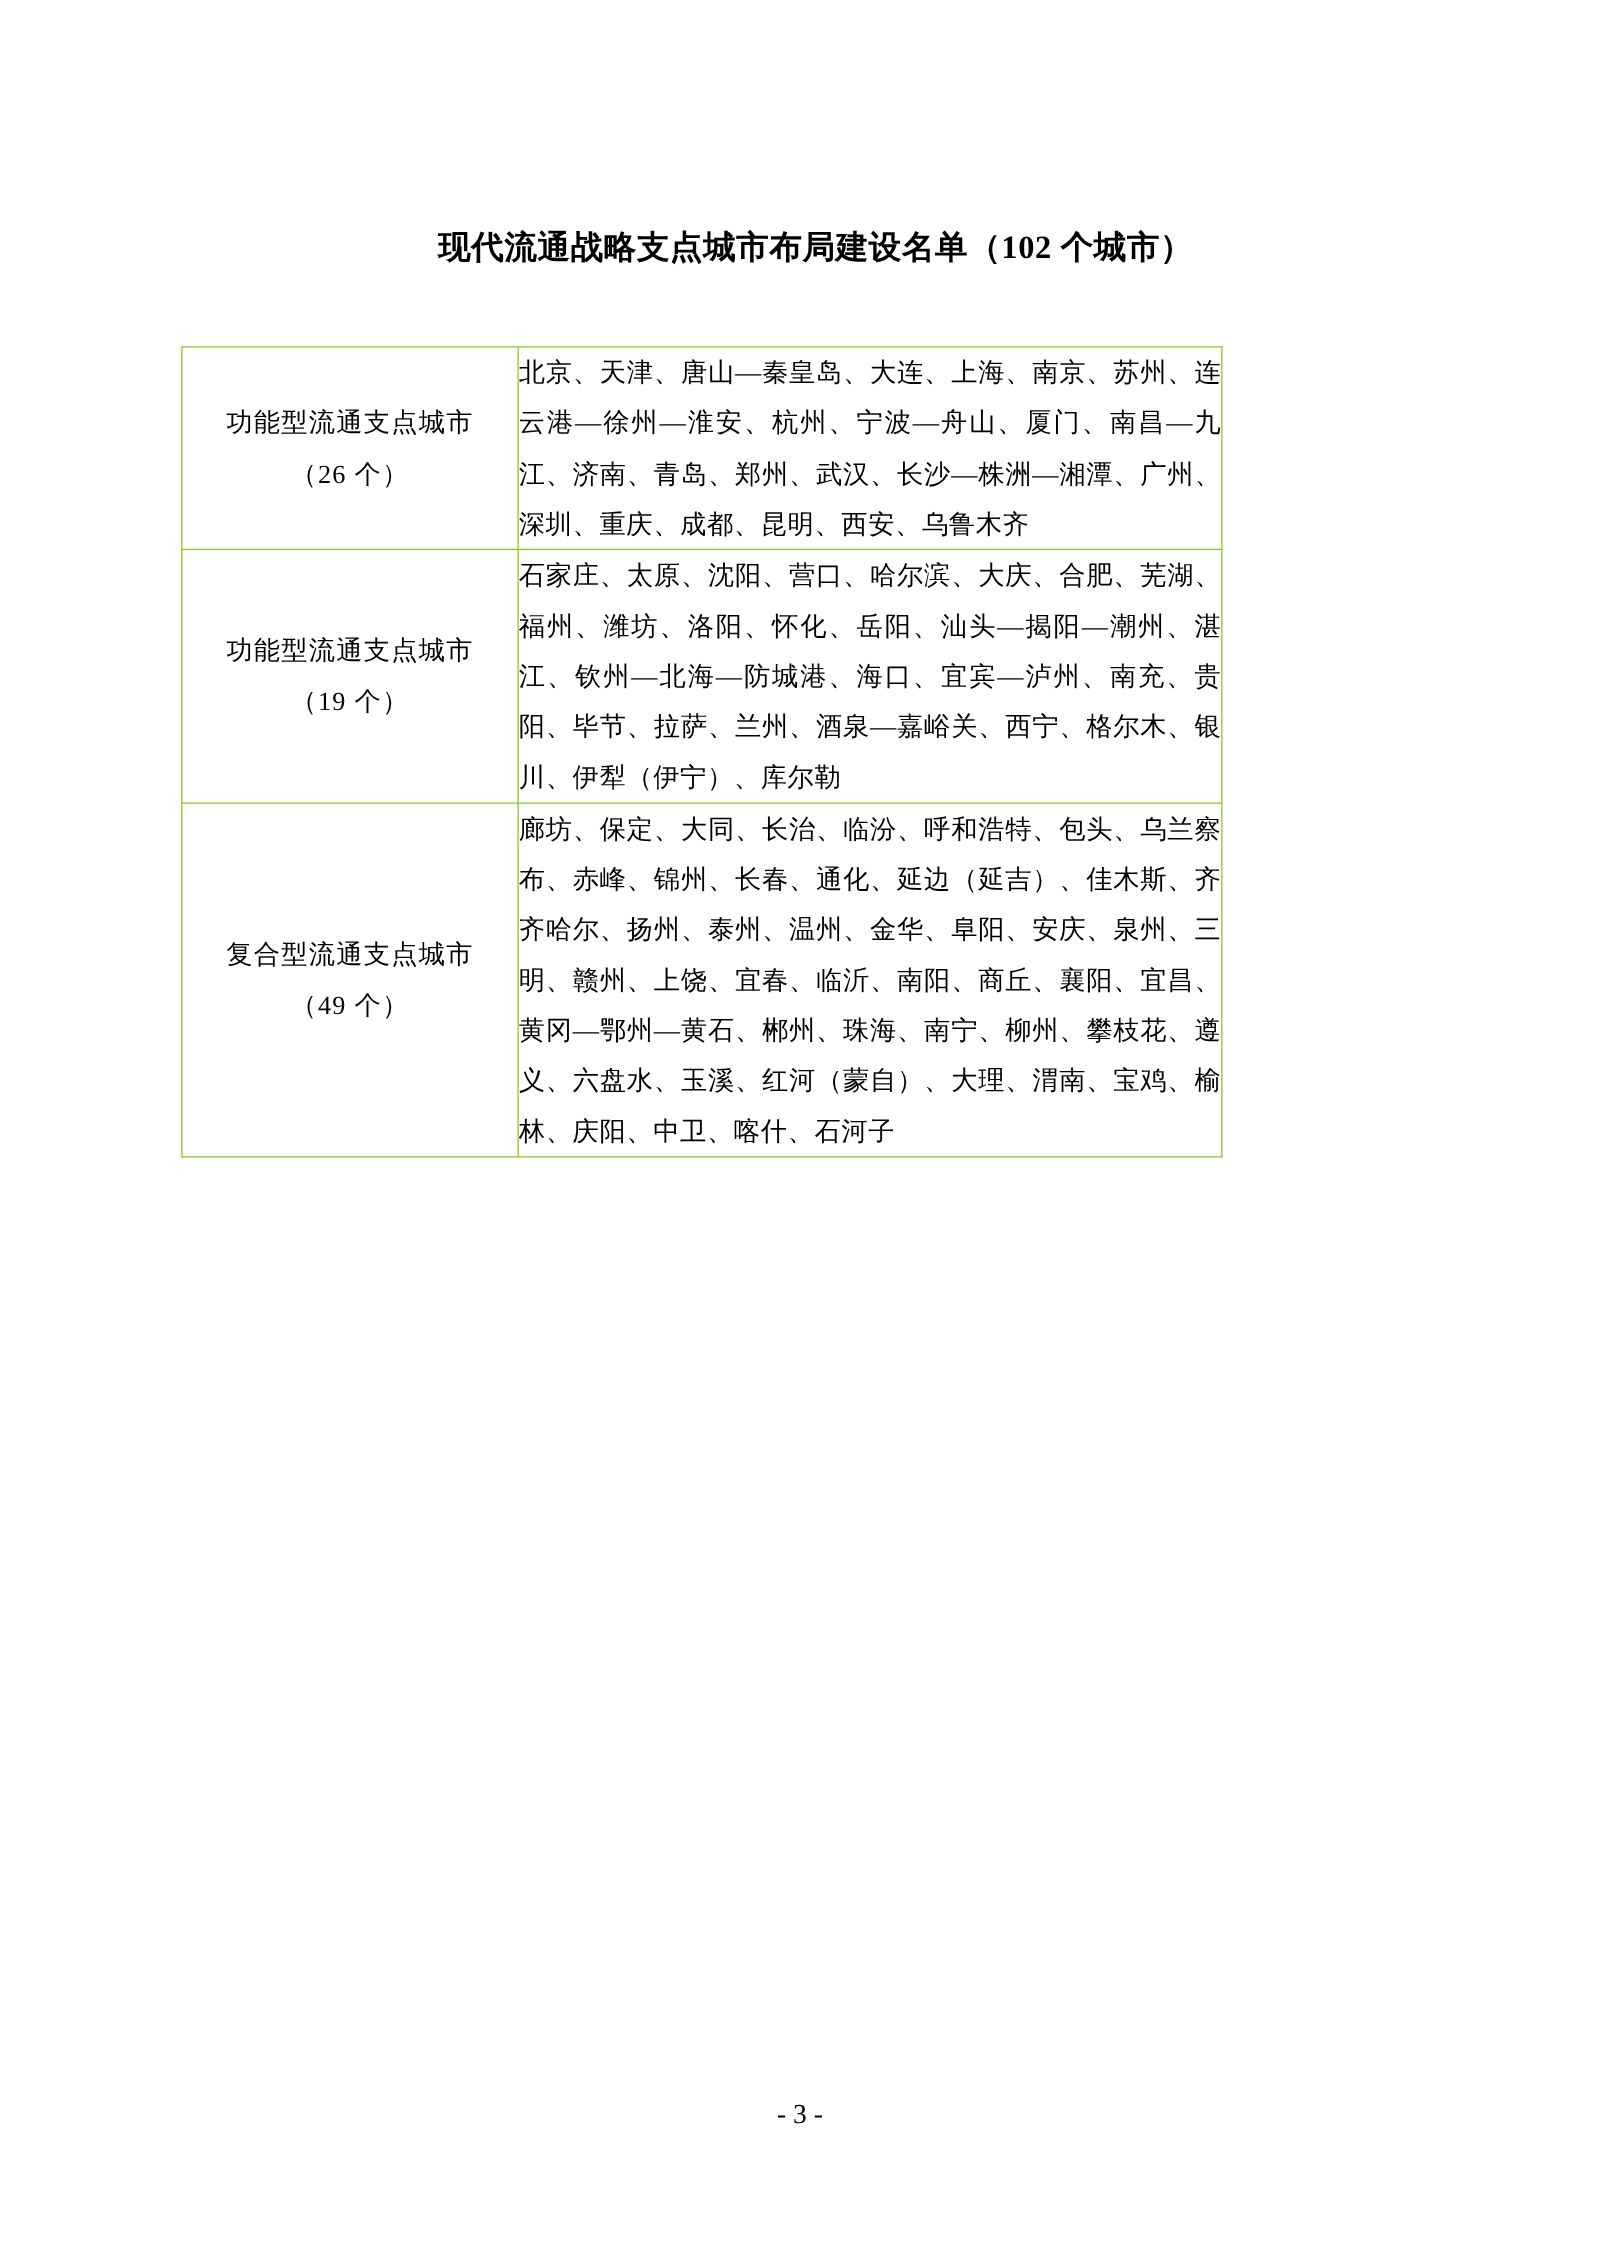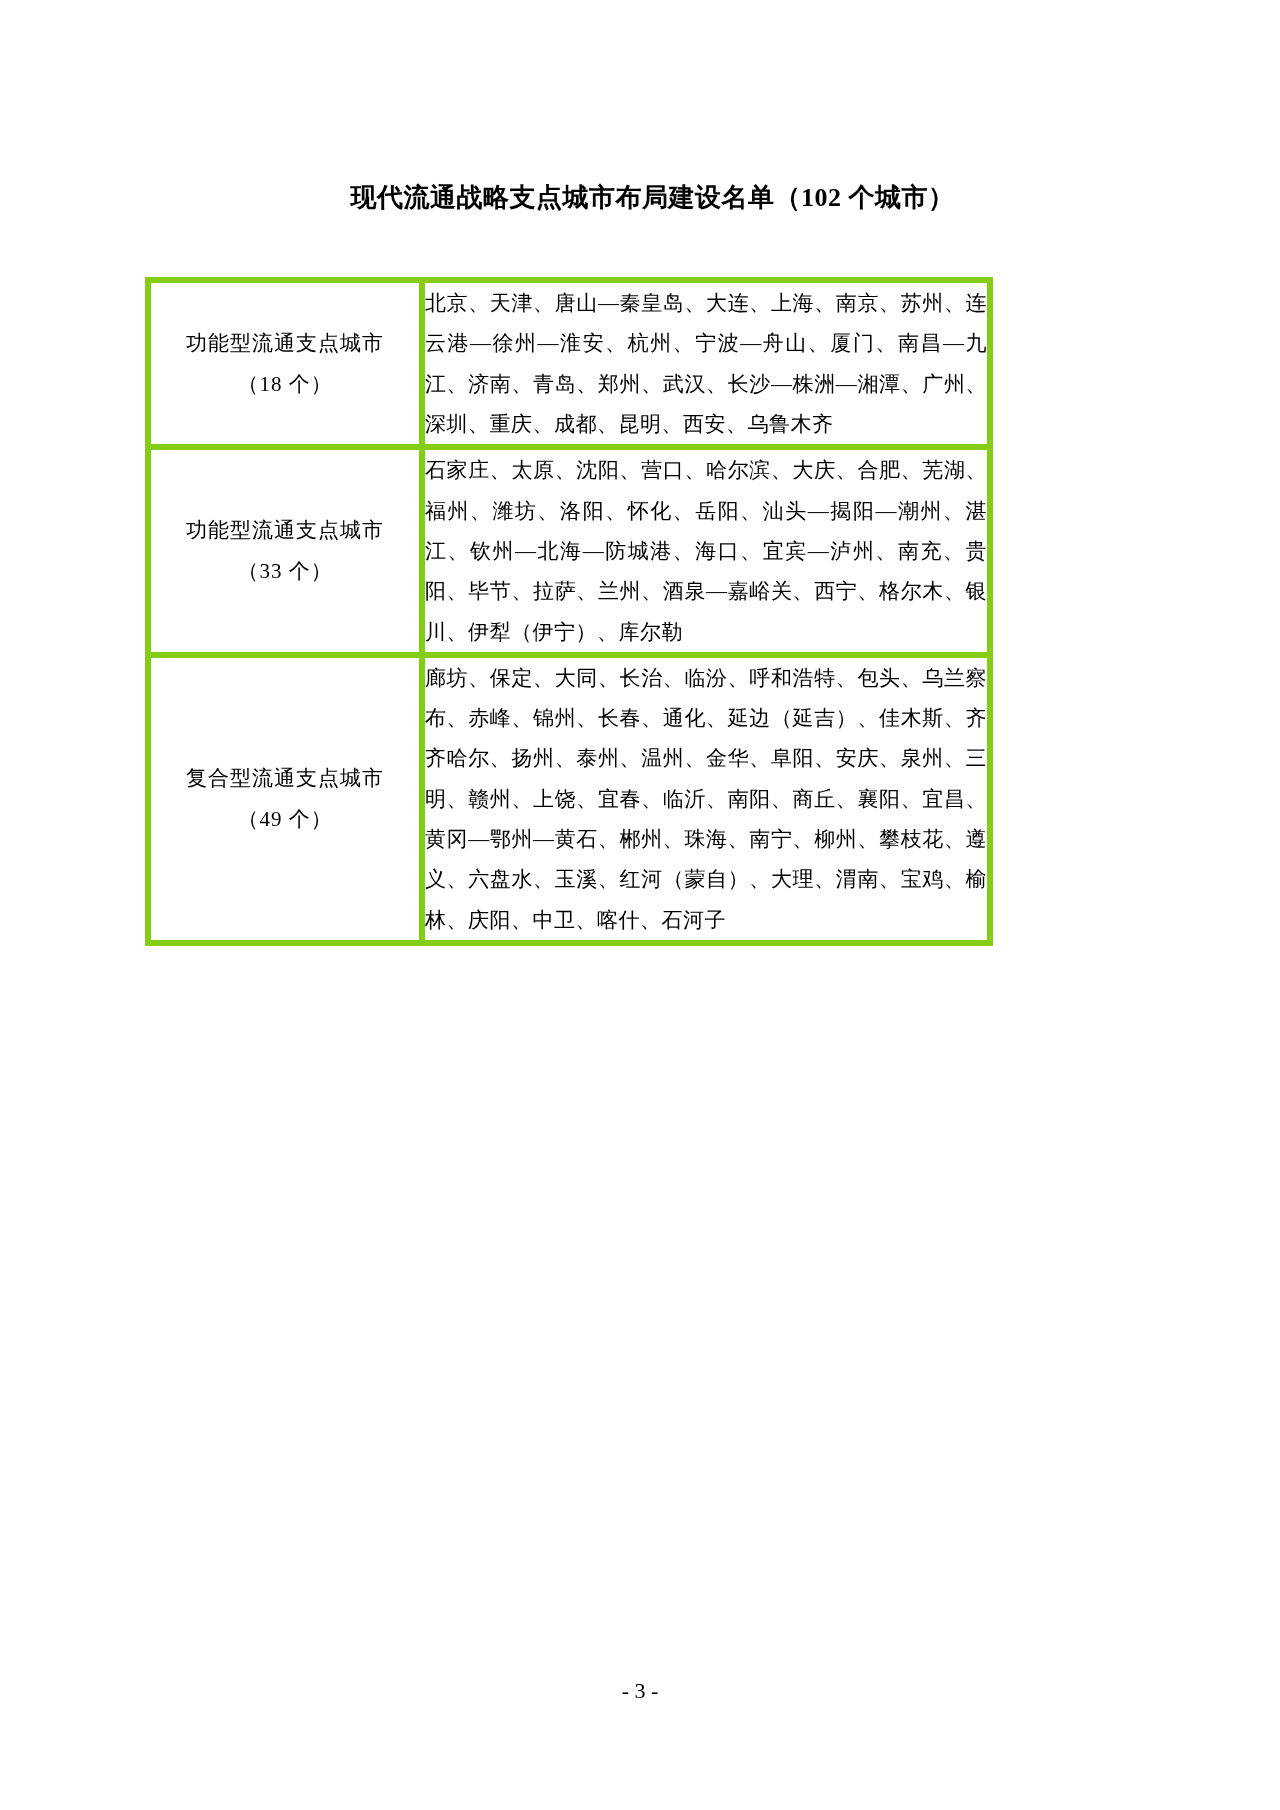--- a/index.html
+++ b/index.html
@@ -37,21 +37,21 @@
     margin-top: 62px;
     margin-left: 145px;
     margin-right: 145px;
   }
   table.city-table {
     border-collapse: collapse;
     width: 830px;
     table-layout: fixed;
   }
   table.city-table td {
-    border: 6px solid #84cc16;
+    border: 1px solid #84cc16;
     vertical-align: middle;
     padding: 0;
   }
   td.cat-cell {
     width: 268px;
     text-align: center;
     font-size: 21px;
     line-height: 1.95;
     padding: 10px 6px;
     letter-spacing: 1px;
@@ -83,28 +83,28 @@
 <div class="page">
 
   <h1 class="doc-title">现代流通战略支点城市布局建设名单（102 个城市）</h1>
 
   <div class="table-wrap">
     <table class="city-table">
       <tbody>
         <tr>
           <td class="cat-cell">
             <span class="cat-line">功能型流通支点城市</span>
-            <span class="cat-count">（18 个）</span>
+            <span class="cat-count">（26 个）</span>
           </td>
           <td class="list-cell">北京、天津、唐山—秦皇岛、大连、上海、南京、苏州、连云港—徐州—淮安、杭州、宁波—舟山、厦门、南昌—九江、济南、青岛、郑州、武汉、长沙—株洲—湘潭、广州、深圳、重庆、成都、昆明、西安、乌鲁木齐</td>
         </tr>
         <tr>
           <td class="cat-cell">
             <span class="cat-line">功能型流通支点城市</span>
-            <span class="cat-count">（33 个）</span>
+            <span class="cat-count">（19 个）</span>
           </td>
           <td class="list-cell">石家庄、太原、沈阳、营口、哈尔滨、大庆、合肥、芜湖、福州、潍坊、洛阳、怀化、岳阳、汕头—揭阳—潮州、湛江、钦州—北海—防城港、海口、宜宾—泸州、南充、贵阳、毕节、拉萨、兰州、酒泉—嘉峪关、西宁、格尔木、银川、伊犁（伊宁）、库尔勒</td>
         </tr>
         <tr>
           <td class="cat-cell">
             <span class="cat-line">复合型流通支点城市</span>
             <span class="cat-count">（49 个）</span>
           </td>
           <td class="list-cell">廊坊、保定、大同、长治、临汾、呼和浩特、包头、乌兰察布、赤峰、锦州、长春、通化、延边（延吉）、佳木斯、齐齐哈尔、扬州、泰州、温州、金华、阜阳、安庆、泉州、三明、赣州、上饶、宜春、临沂、南阳、商丘、襄阳、宜昌、黄冈—鄂州—黄石、郴州、珠海、南宁、柳州、攀枝花、遵义、六盘水、玉溪、红河（蒙自）、大理、渭南、宝鸡、榆林、庆阳、中卫、喀什、石河子</td>
         </tr>

